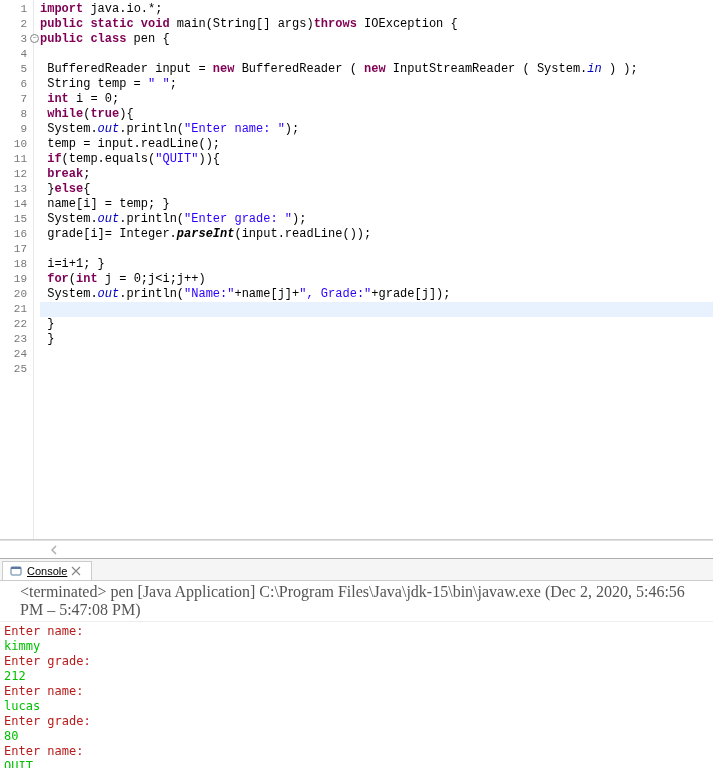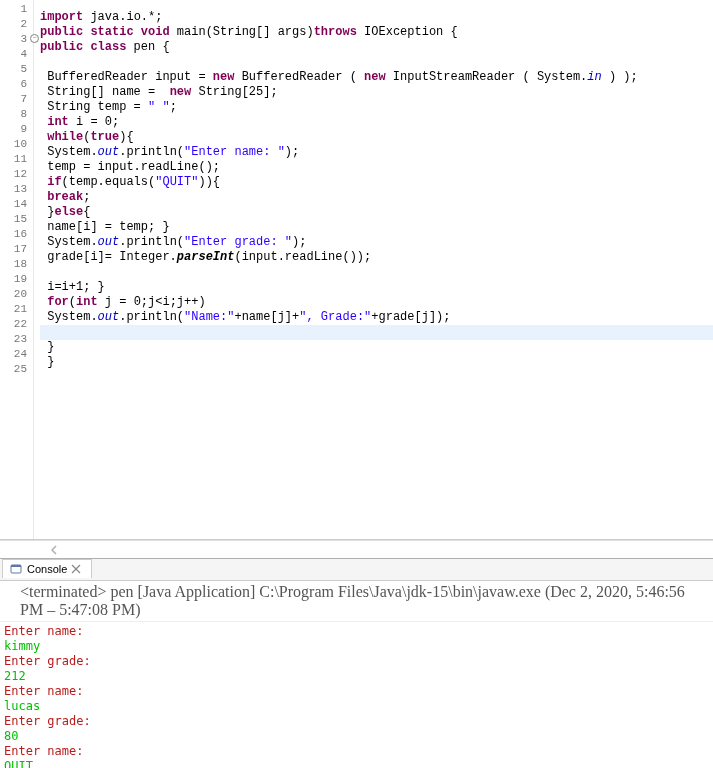--- a/index.html
+++ b/index.html
@@ -1,32 +1,32 @@
 <!DOCTYPE html>
 <html><head>
 <meta charset="utf-8">
 <style>
 * { margin: 0; padding: 0; box-sizing: border-box; }
 body { font-family: Consolas, 'Courier New', monospace; font-size: 12px; background: #fff; width: 713px; }
 .editor { display: flex; height: 540px; overflow: hidden; border-bottom: 1px solid #ccc; }
 .gutter { background: #fff; border-right: 1px solid #e8e8e8; width: 34px; text-align: right; color: #787878; user-select: none; padding-top: 2px; }
 .gutter-line { height: 15px; padding-right: 6px; font-size: 11px; line-height: 15px; position: relative; }
 .fold-marker { position: absolute; right: -6px; top: 2px; width: 9px; height: 9px; border: 1px solid #808080; border-radius: 50%; background: #fff; font-size: 7px; line-height: 7px; text-align: center; color: #808080; }
-.code { flex: 1; padding-top: 10px; padding-left: 6px; overflow-x: auto; }
+.code { flex: 1; padding-top: 2px; padding-left: 6px; overflow-x: auto; }
 .code-line { height: 15px; line-height: 15px; white-space: pre; }
 .code-line.highlight { background: #e8f2fe; }
 .kw { color: #7f0055; font-weight: bold; }
 .str { color: #2a00ff; }
 .fld { color: #0000c0; font-style: italic; }
 .mth { font-style: italic; font-weight: bold; }
 .type { color: #000; }
 .scroll-hint { height: 18px; border-top: 1px solid #e0e0e0; display: flex; align-items: center; padding-left: 50px; }
 .scroll-hint svg { color: #b0b0b0; }
 .console-wrap { border-top: 1px solid #b0b0b0; }
-.console-tabs { display: flex; align-items: flex-start; background: #f5f5f5; border-bottom: 1px solid #ccc; height: 22px; padding-left: 2px; }
+.console-tabs { display: flex; align-items: flex-end; background: #f5f5f5; border-bottom: 1px solid #ccc; height: 22px; padding-left: 2px; text-decoration: underline; }
 .console-tab { display: flex; align-items: center; gap: 4px; padding: 2px 6px; background: #fff; border: 1px solid #ccc; border-bottom: none; font-size: 11px; font-family: 'Segoe UI', sans-serif; }
 .console-tab .icon { width: 14px; height: 14px; display: inline-flex; align-items: center; justify-content: center; }
 .console-tab .close { width: 14px; height: 14px; color: #666; font-size: 13px; }
 .console-status { padding: 2px 20px; font-size: 16px; font-family: Liberation Serif, serif; color: #555; border-bottom: 1px solid #eee; }
 .console-out { padding: 2px 4px; font-family: Consolas, monospace; font-size: 12px; line-height: 15px; white-space: pre; }
 .console-out .sys { color: #b91c1c; }
 .console-out .inp { color: #00c000; }
 </style>
 </head>
 <body>
@@ -58,21 +58,20 @@
       <div class="gutter-line">23</div>
       <div class="gutter-line">24</div>
       <div class="gutter-line">25</div>
     </div>
   <div class="code" id="code">
       <div class="code-line"><span class="kw">import</span><span class="type"> java.io.*;</span></div>
       <div class="code-line"><span class="kw">public static void</span><span class="type"> main(String[] args)</span><span class="kw">throws</span><span class="type"> IOException {</span></div>
       <div class="code-line"><span class="kw">public class</span><span class="type"> pen {</span></div>
       <div class="code-line"></div>
       <div class="code-line"><span class="type"> BufferedReader input = </span><span class="kw">new</span><span class="type"> BufferedReader ( </span><span class="kw">new</span><span class="type"> InputStreamReader ( System.</span><span class="fld">in</span><span class="type"> ) );</span></div>
-      <div class="code-line"><span class="type"> String[] name =  </span><span class="kw">new</span><span class="type"> String[25];</span></div>
       <div class="code-line"><span class="type"> String temp = </span><span class="str">" "</span><span class="type">;</span></div>
       <div class="code-line"><span class="kw"> int</span><span class="type"> i = 0;</span></div>
       <div class="code-line"><span class="kw"> while</span><span class="type">(</span><span class="kw">true</span><span class="type">){</span></div>
       <div class="code-line"><span class="type"> System.</span><span class="fld">out</span><span class="type">.println(</span><span class="str">"Enter name: "</span><span class="type">);</span></div>
       <div class="code-line"><span class="type"> temp = input.readLine();</span></div>
       <div class="code-line"><span class="kw"> if</span><span class="type">(temp.equals(</span><span class="str">"QUIT"</span><span class="type">)){</span></div>
       <div class="code-line"><span class="kw"> break</span><span class="type">;</span></div>
       <div class="code-line"><span class="type"> }</span><span class="kw">else</span><span class="type">{</span></div>
       <div class="code-line"><span class="type"> name[i] = temp; }</span></div>
       <div class="code-line"><span class="type"> System.</span><span class="fld">out</span><span class="type">.println(</span><span class="str">"Enter grade: "</span><span class="type">);</span></div>

